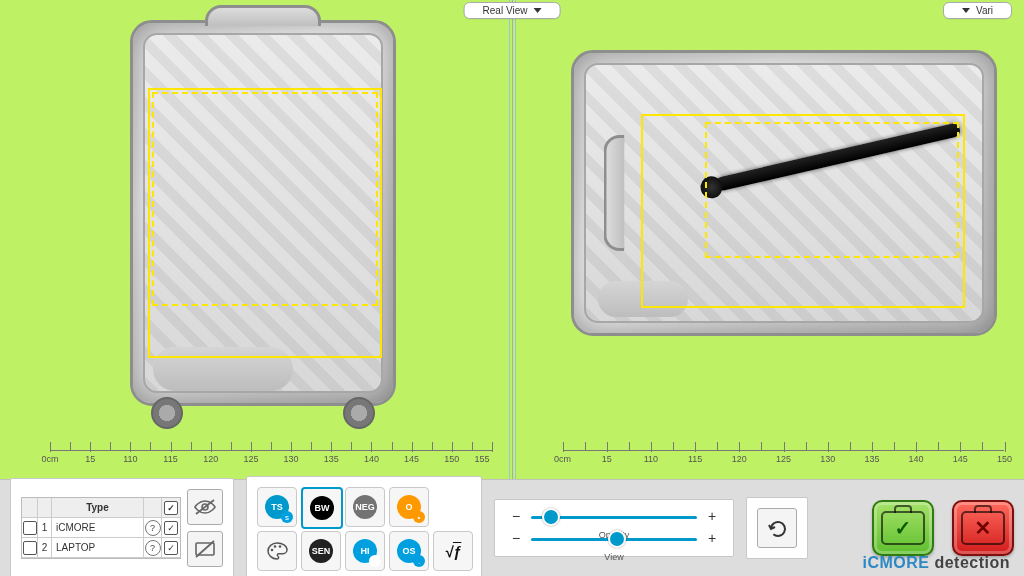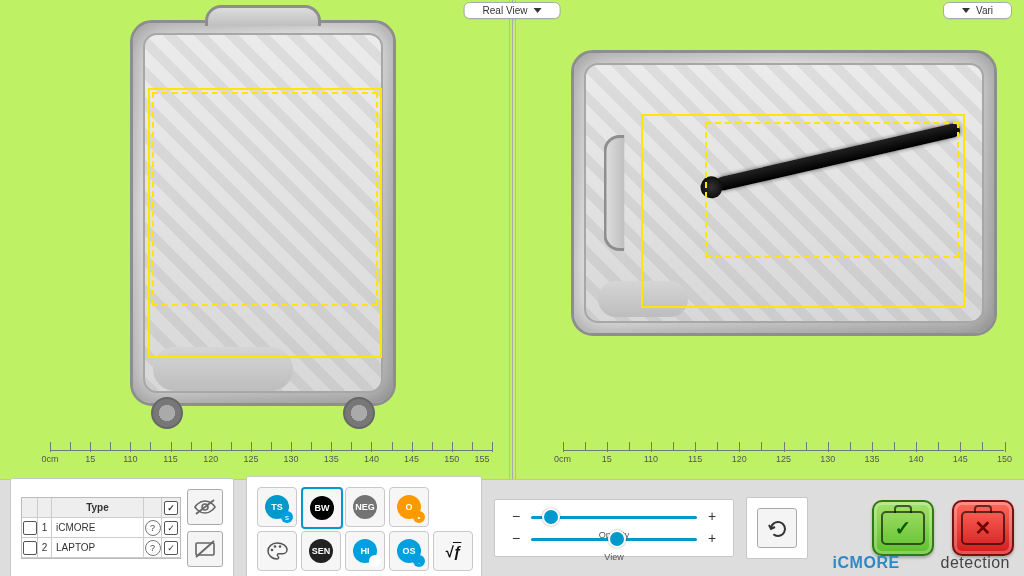--- a/index.html
+++ b/index.html
@@ -90,21 +90,21 @@
   .bigbtn{width:58px;height:52px;border-radius:10px;border:2px solid;display:flex;align-items:center;justify-content:center;cursor:pointer;position:relative;box-shadow:inset 0 0 0 3px rgba(255,255,255,.25),0 2px 3px rgba(0,0,0,.25);}
   .bigbtn.ok{background:linear-gradient(#a6e26a,#5fbf2e);border-color:#2f7a12;}
   .bigbtn.no{background:linear-gradient(#ff6a5d,#d21c1c);border-color:#7e0f0f;}
   .case{width:40px;height:30px;border:2.5px solid rgba(0,0,0,.6);border-radius:5px;position:relative;}
   .case:before{content:"";position:absolute;top:-8px;left:50%;transform:translateX(-50%);width:14px;height:6px;border:2.5px solid rgba(0,0,0,.6);border-bottom:none;border-radius:4px 4px 0 0;}
   .case .mark{position:absolute;inset:0;display:flex;align-items:center;justify-content:center;font-size:20px;font-weight:bold;}
   .ok .mark{color:#0a5c00;}
   .no .mark{color:#6e0000;}
   
   .brand{position:absolute;right:14px;bottom:4px;font-size:16px;letter-spacing:.5px;color:#2e88c3;font-weight:600;}
-  .brand .d{color:#444;font-weight:400;margin-left:36px;}
+  .brand .d{color:#444;font-weight:700;}
   
   svg{display:block}
 </style>
 </head>
 <body>
 
 <div class="viewer">
   <div class="pane left">
     <div class="scan l">
       <div class="handle"></div>

